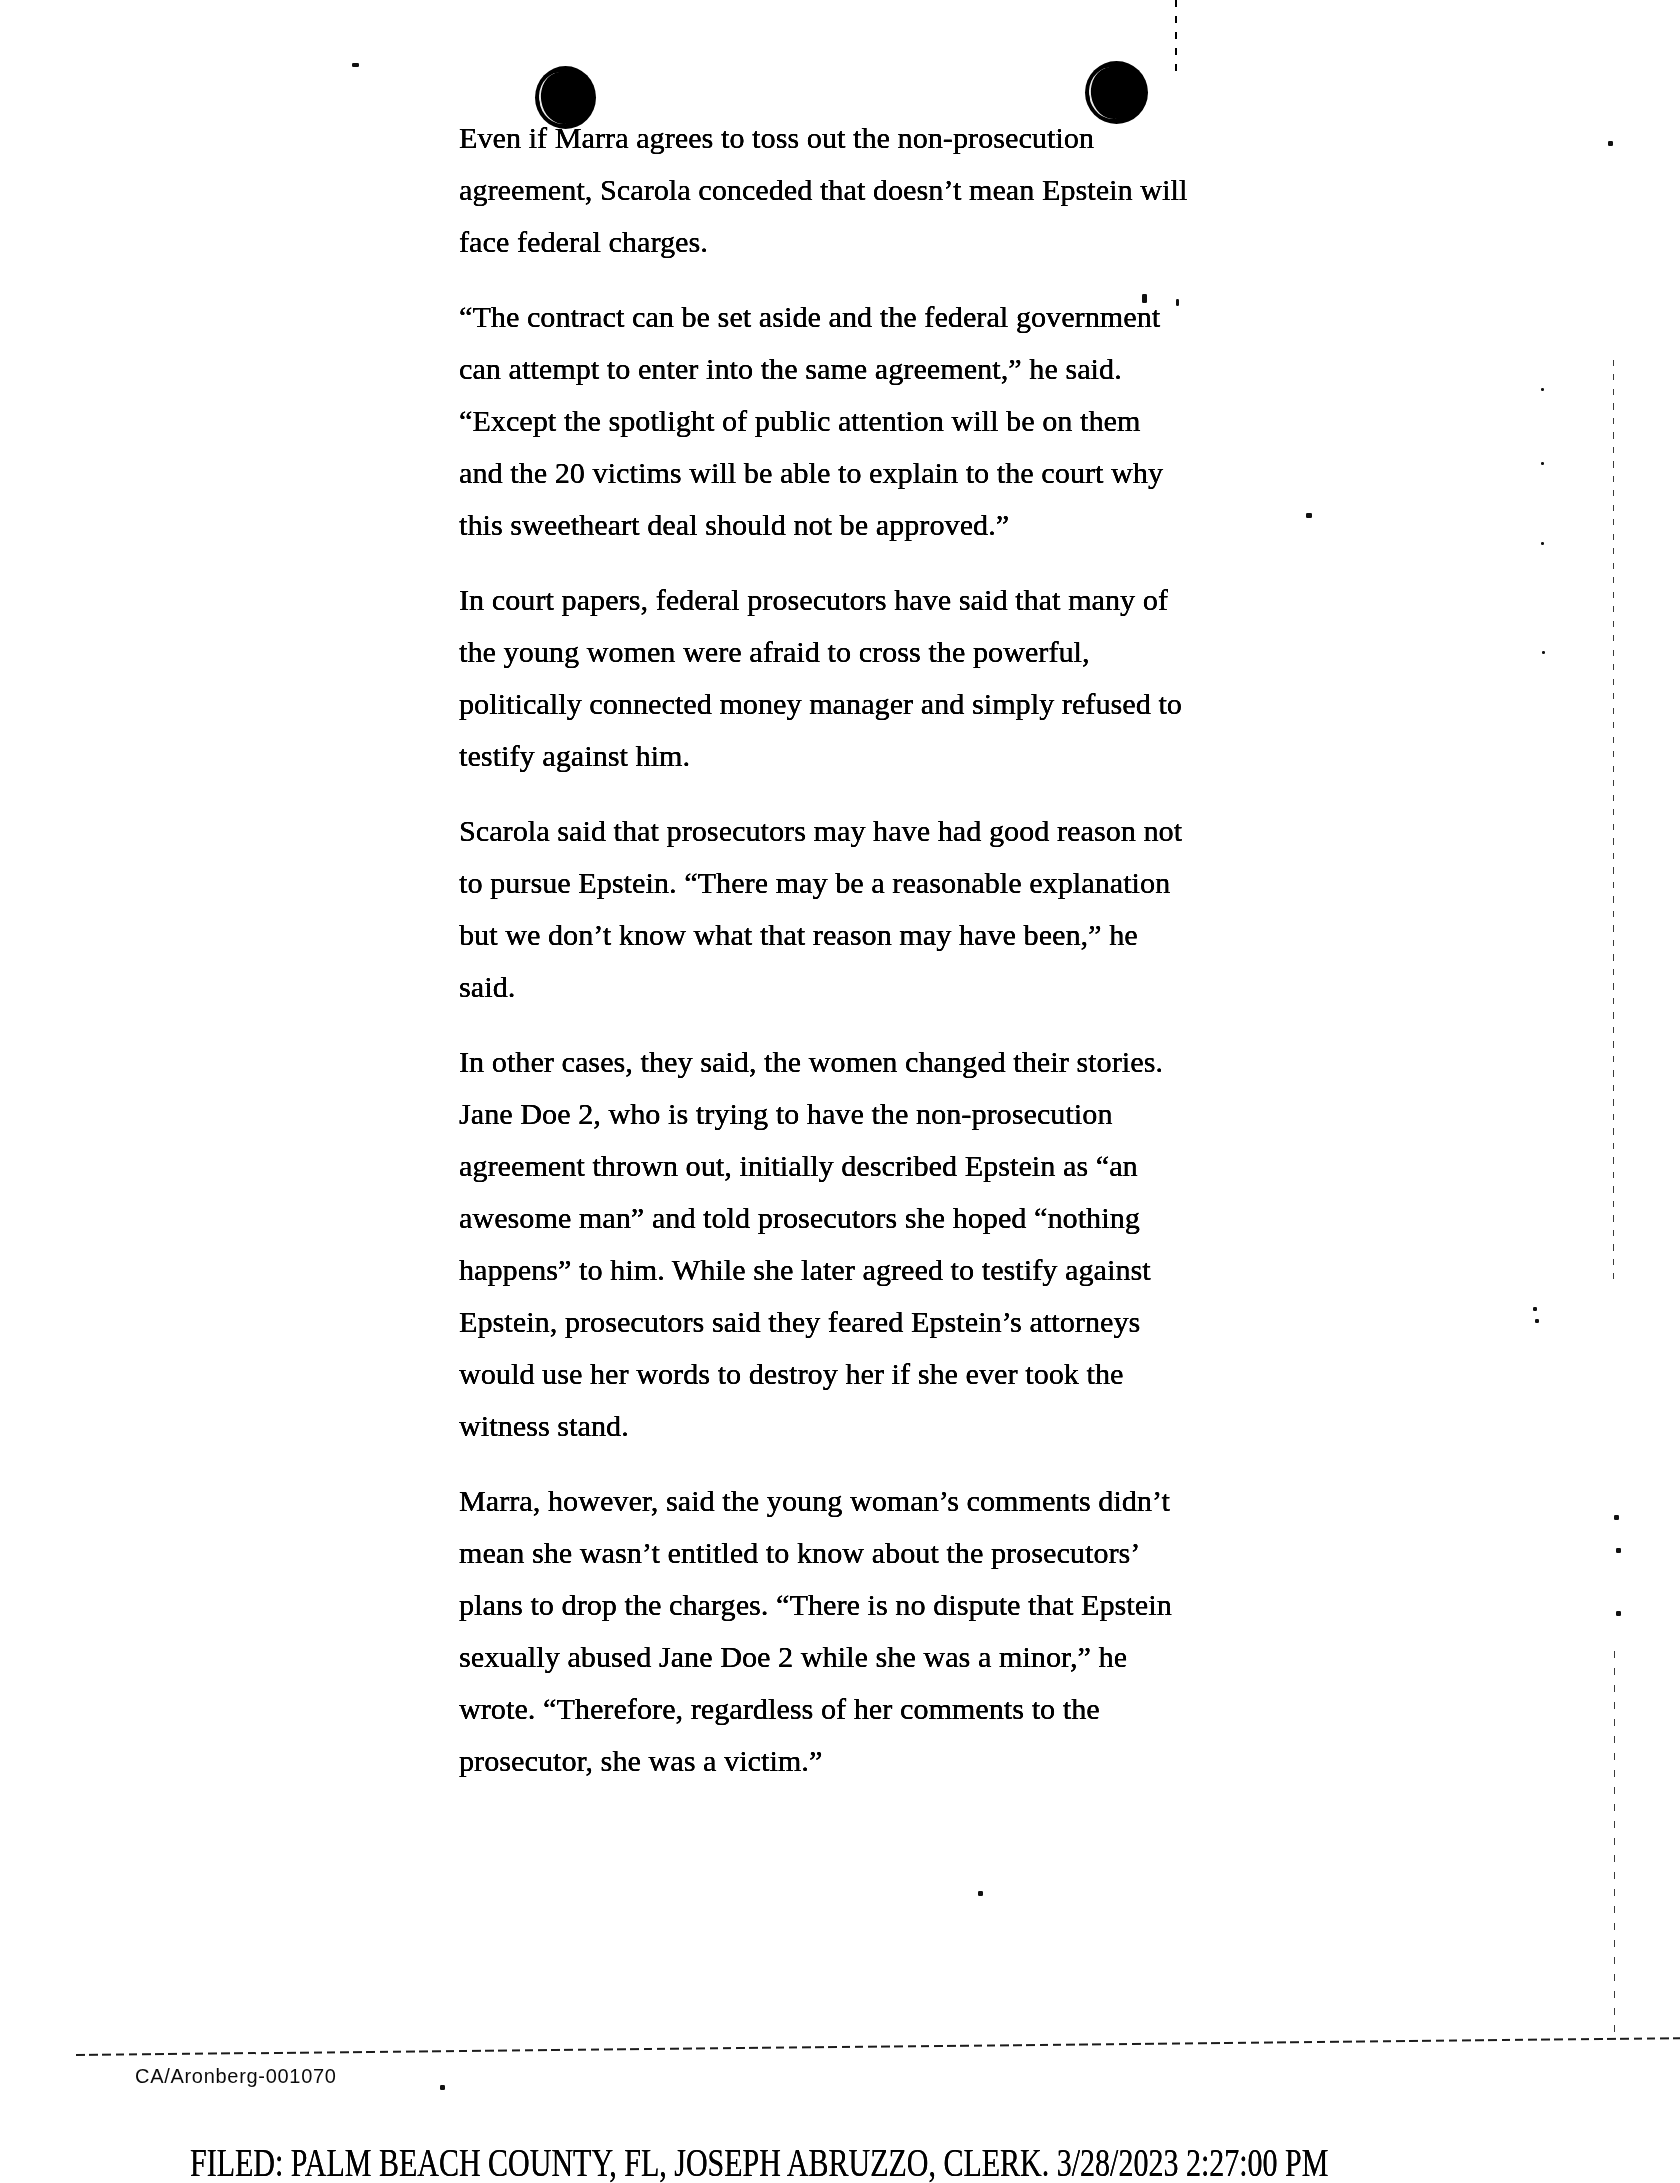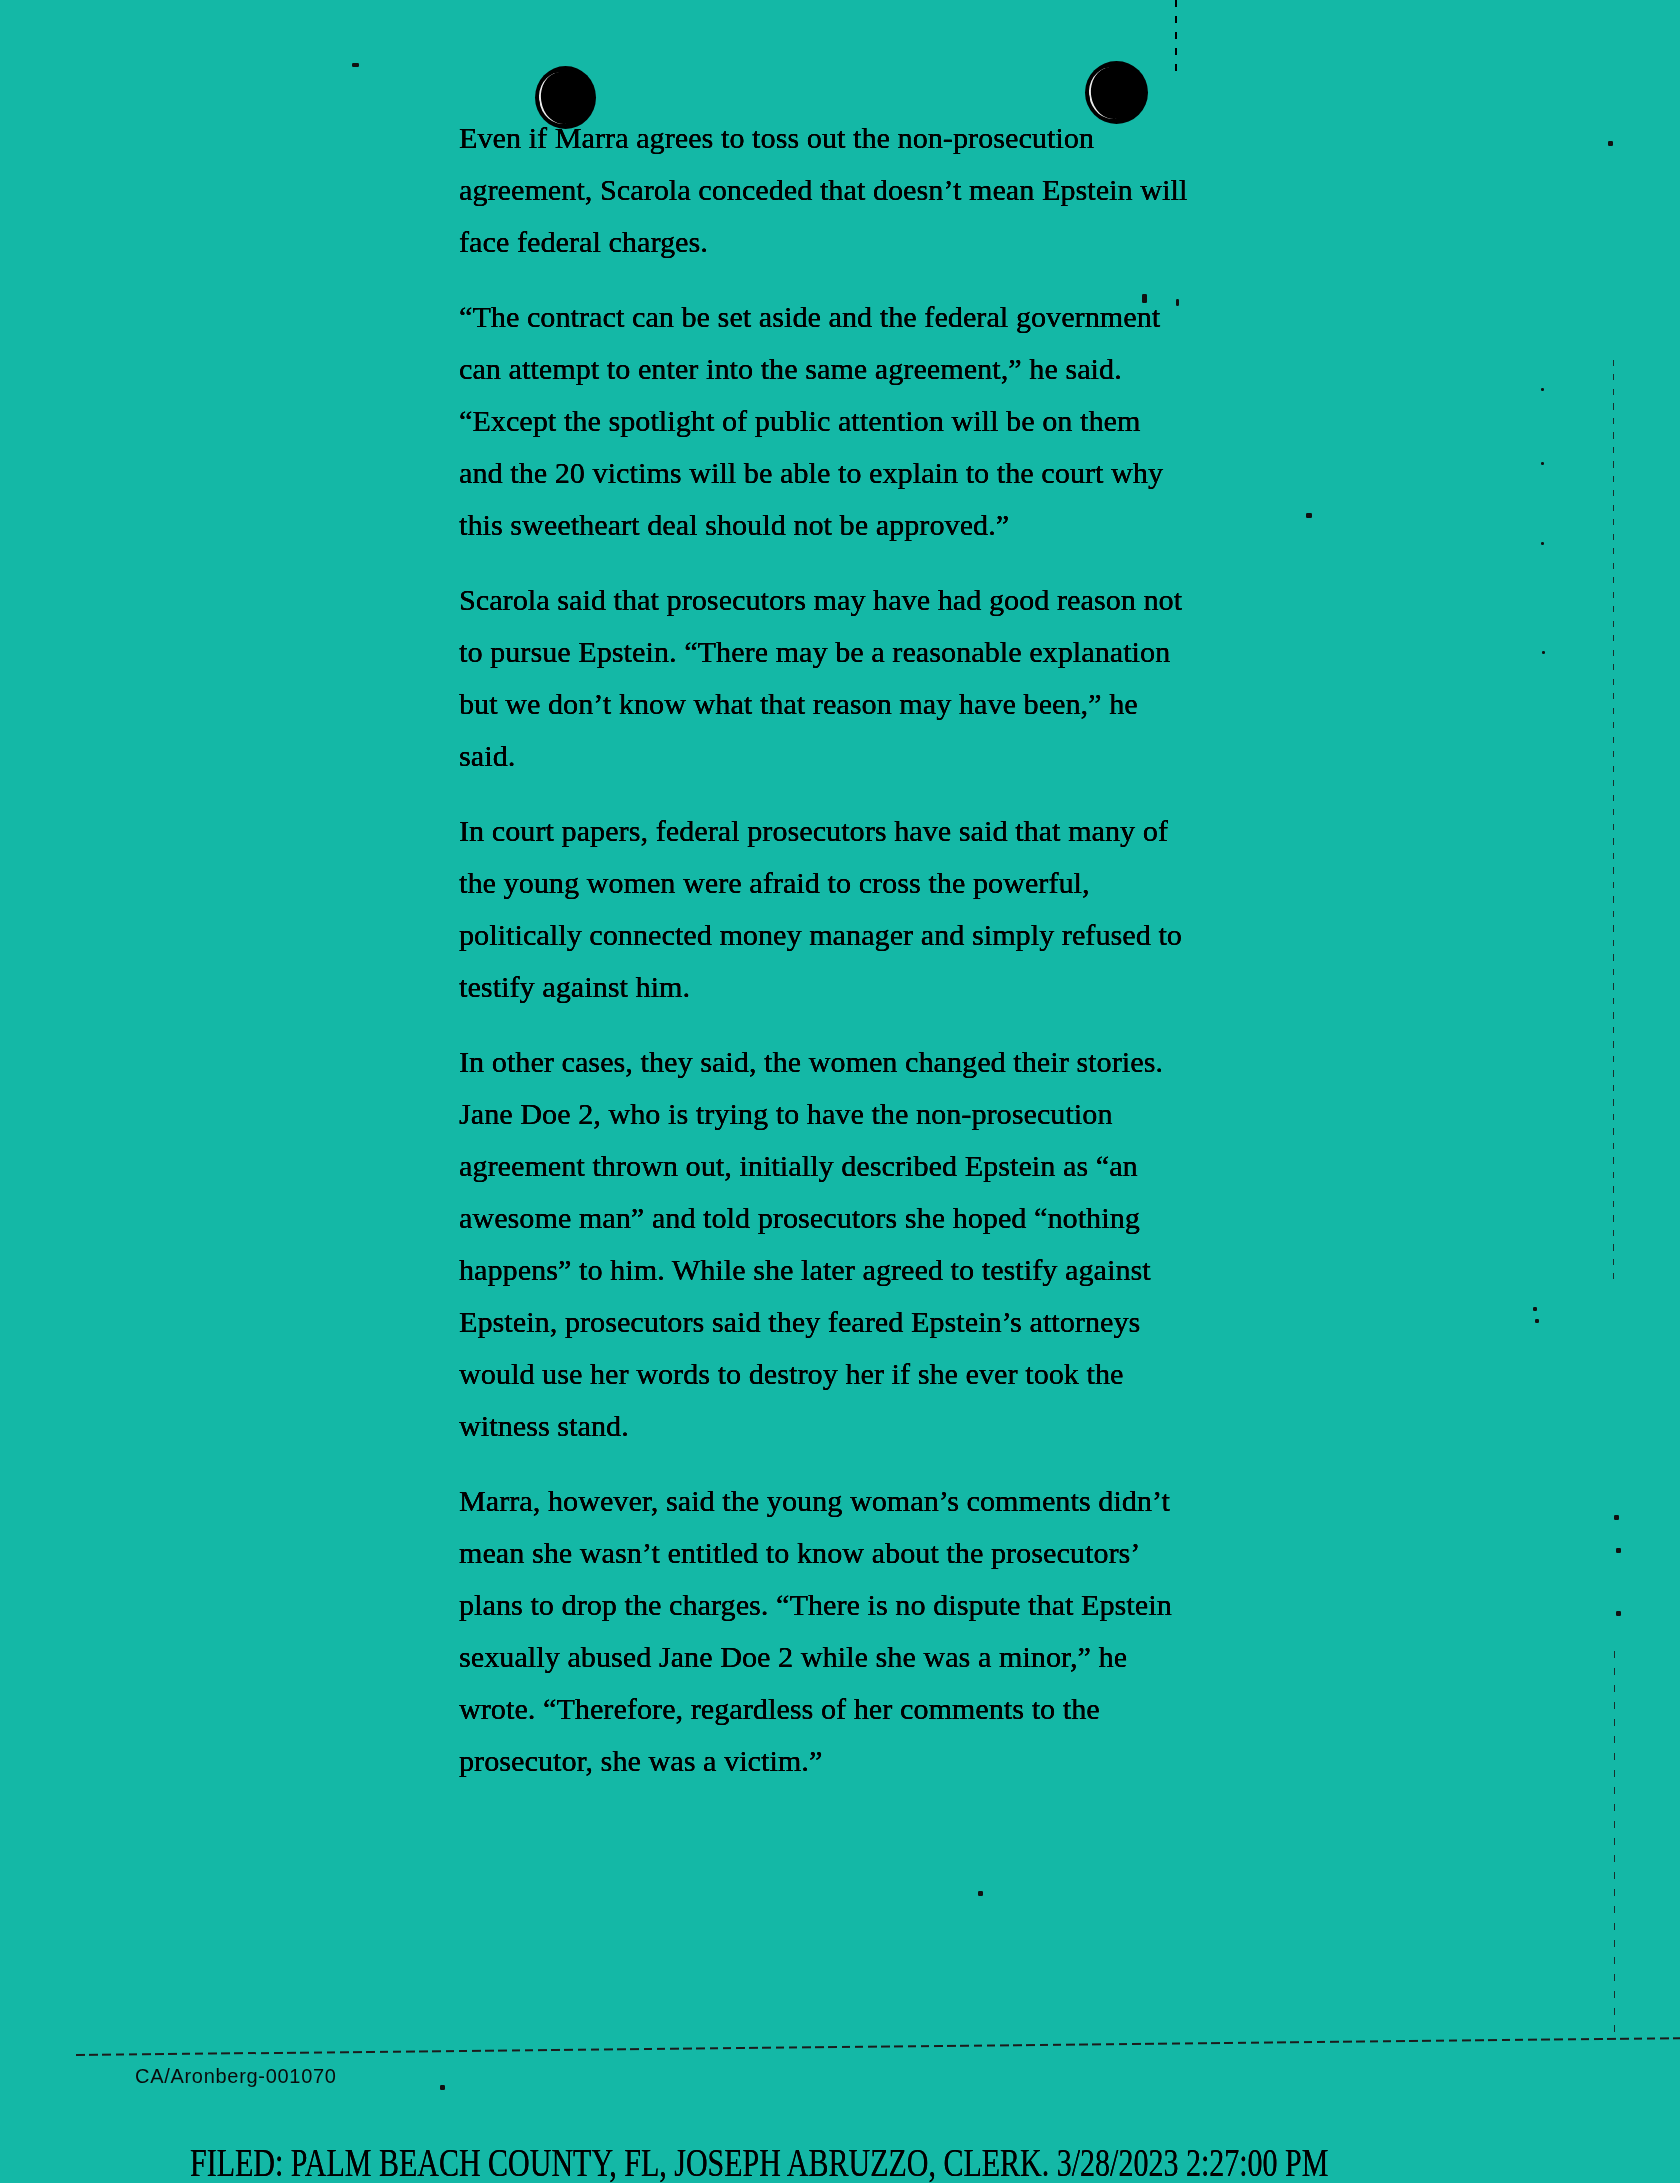--- a/index.html
+++ b/index.html
@@ -1,19 +1,19 @@
 <!DOCTYPE html>
 <html style="font-size:10.6px"><head>
 <meta charset="utf-8">
 <style>
   html,body { margin:0; padding:0; background:#e8e8e8; }
   .page {
     position:relative;
     width:1681px; height:2183px;
-    background:#14b8a6;
+    background:#ffffff;
     font-family:"Liberation Serif", serif;
     color:#000;
     overflow:hidden;
   }
 
   
   .article { position:absolute; left:459px; top:112px; width:839px; }
   .article p {
     margin:0 0 23px 0;
     font-size:30px;
@@ -95,28 +95,28 @@
 
   <div class="article">
     <p>Even if Marra agrees to toss out the non-prosecution
 agreement, Scarola conceded that doesn’t mean Epstein will
 face federal charges.</p>
     <p>“The contract can be set aside and the federal government
 can attempt to enter into the same agreement,” he said.
 “Except the spotlight of public attention will be on them
 and the 20 victims will be able to explain to the court why
 this sweetheart deal should not be approved.”</p>
+    <p>In court papers, federal prosecutors have said that many of
+the young women were afraid to cross the powerful,
+politically connected money manager and simply refused to
+testify against him.</p>
     <p>Scarola said that prosecutors may have had good reason not
 to pursue Epstein. “There may be a reasonable explanation
 but we don’t know what that reason may have been,” he
 said.</p>
-    <p>In court papers, federal prosecutors have said that many of
-the young women were afraid to cross the powerful,
-politically connected money manager and simply refused to
-testify against him.</p>
     <p>In other cases, they said, the women changed their stories.
 Jane Doe 2, who is trying to have the non-prosecution
 agreement thrown out, initially described Epstein as “an
 awesome man” and told prosecutors she hoped “nothing
 happens” to him. While she later agreed to testify against
 Epstein, prosecutors said they feared Epstein’s attorneys
 would use her words to destroy her if she ever took the
 witness stand.</p>
     <p>Marra, however, said the young woman’s comments didn’t
 mean she wasn’t entitled to know about the prosecutors’

